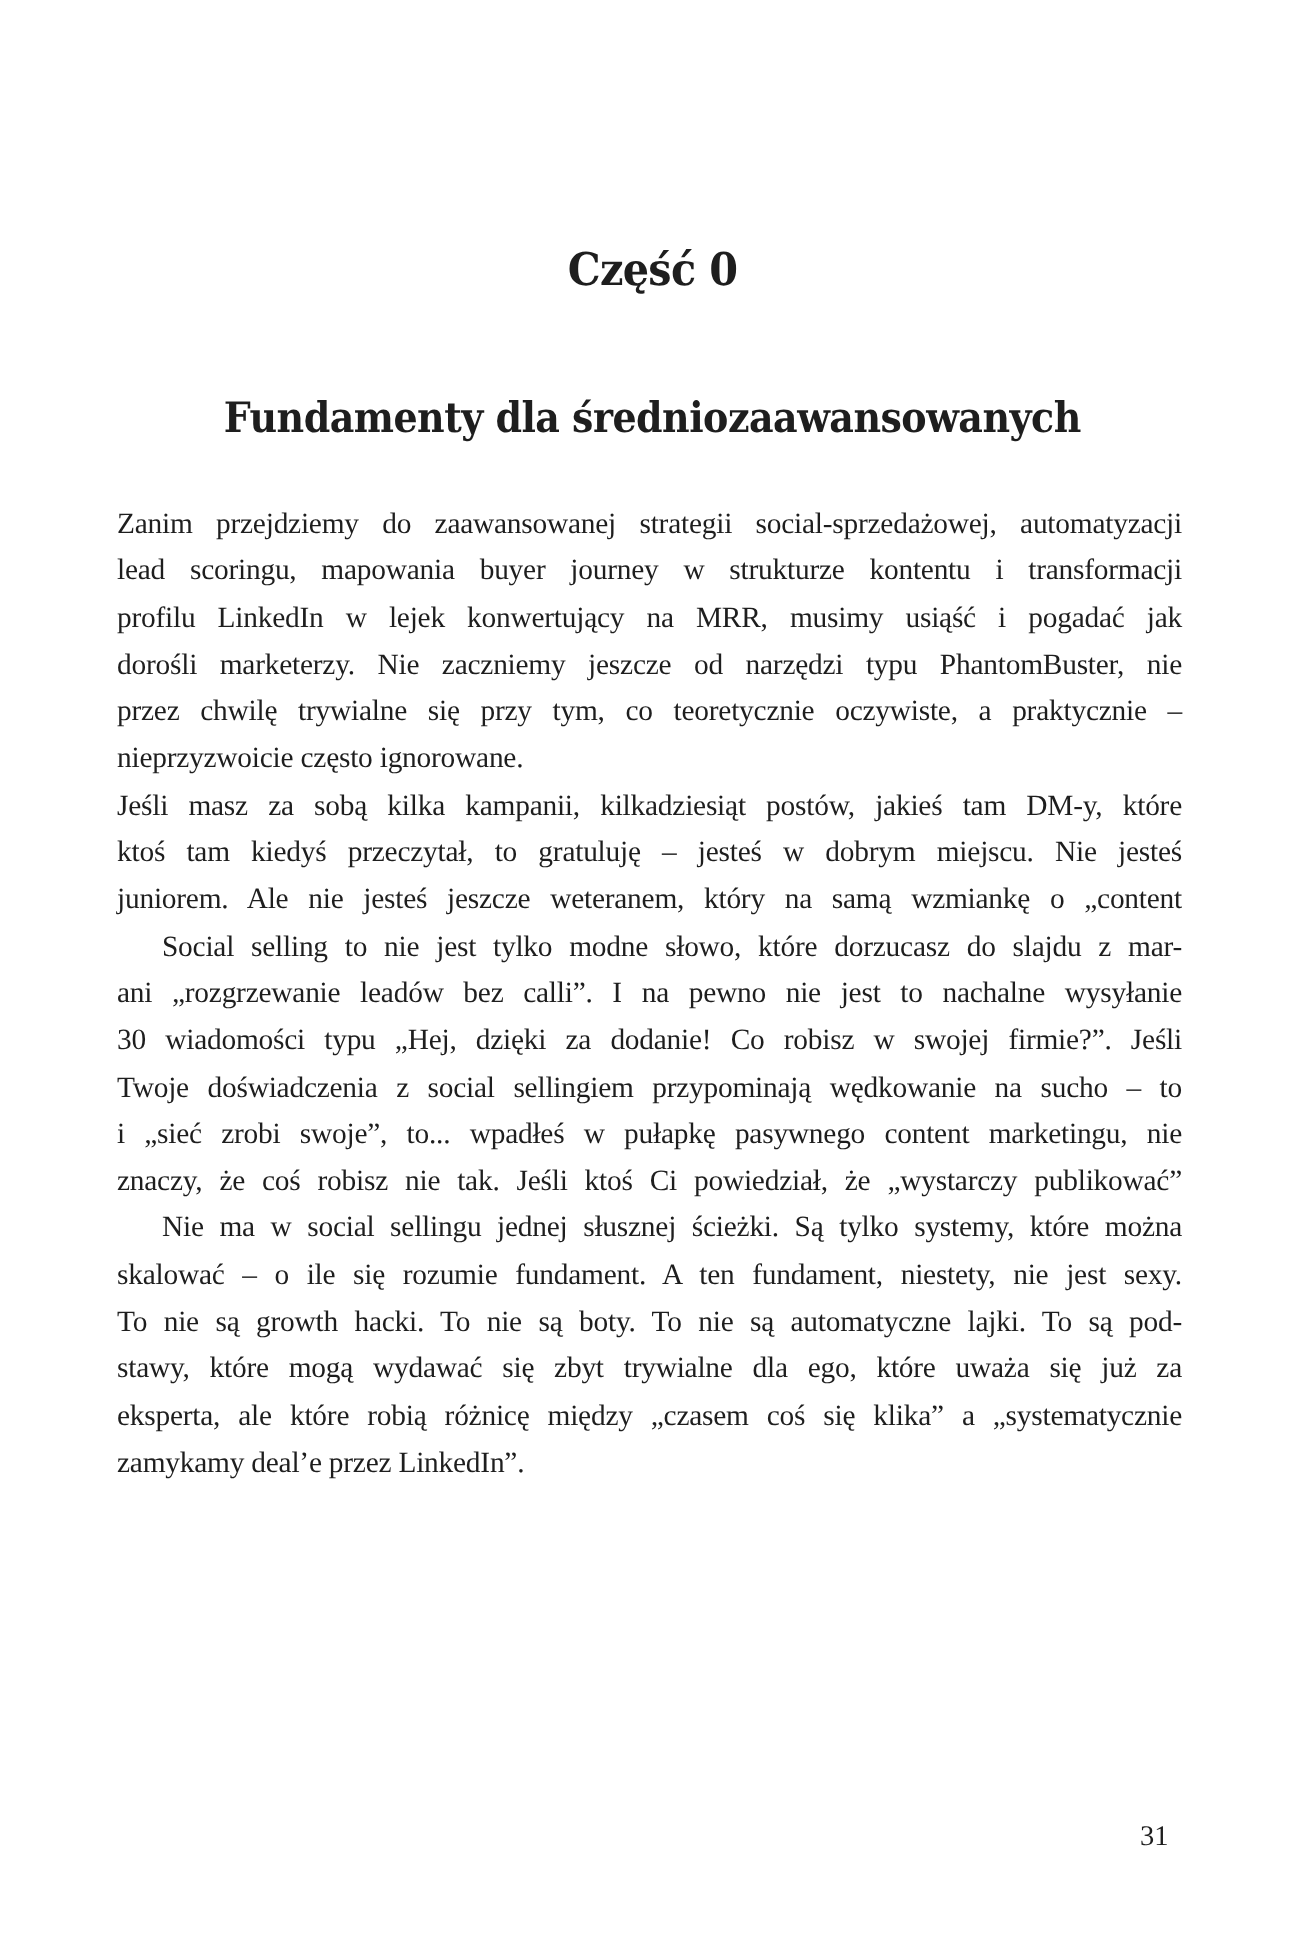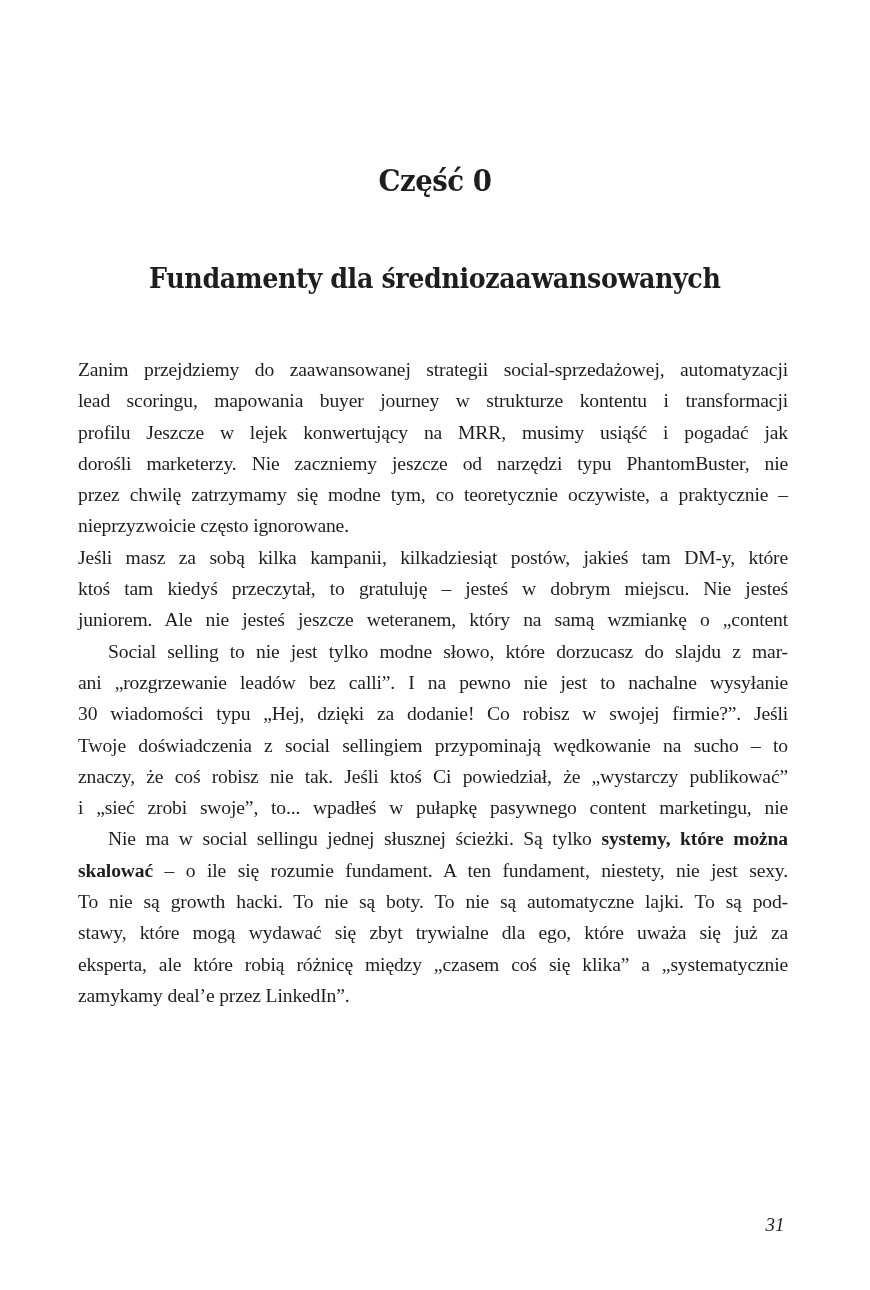--- a/index.html
+++ b/index.html
@@ -41,81 +41,79 @@
       letter-spacing: -0.4px;
       transform: scaleX(0.905);
       transform-origin: 433px 0;
       margin: 0;
     }
     .body-text {
       position: absolute;
       top: 334px;
       left: 78px;
       width: 710px;
-      margin-top: 20px;
     }
     .line {
       display: block;
       height: 31.3px;
       line-height: 31.3px;
       font-size: 19.6px;
       white-space: nowrap;
       text-align: justify;
       text-align-last: justify;
       letter-spacing: -0.15px;
     }
     .line.last {
       text-align-last: left;
     }
     .line.indent {
       text-indent: 30px;
     }
     .line b {
-      font-weight: bold;
+      font-weight: normal;
     }
     .page-number {
       position: absolute;
       top: 1214px;
       left: 760px;
       width: 30px;
-      text-align: center;
-      font-style: italic;
+      text-align: left;
       font-size: 19px;
     }
   </style>
 </head>
 <body>
 
 <h1 class="part-title">Część 0</h1>
 <h2 class="chapter-title">Fundamenty dla średniozaawansowanych</h2>
 
 <div class="body-text">
 
   <div>
     <span class="line">Zanim przejdziemy do zaawansowanej strategii social-sprzedażowej, automatyzacji</span>
     <span class="line">lead scoringu, mapowania buyer journey w strukturze kontentu i transformacji</span>
-    <span class="line">profilu Jeszcze w lejek konwertujący na MRR, musimy usiąść i pogadać jak</span>
+    <span class="line">profilu LinkedIn w lejek konwertujący na MRR, musimy usiąść i pogadać jak</span>
     <span class="line">dorośli marketerzy. Nie zaczniemy jeszcze od narzędzi typu PhantomBuster, nie</span>
-    <span class="line">przez chwilę zatrzymamy się modne tym, co teoretycznie oczywiste, a praktycznie –</span>
+    <span class="line">przez chwilę trywialne się przy tym, co teoretycznie oczywiste, a praktycznie –</span>
     <span class="line last">nieprzyzwoicie często ignorowane.</span>
   </div>
 
   <div>
     <span class="line">Jeśli masz za sobą kilka kampanii, kilkadziesiąt postów, jakieś tam DM-y, które</span>
     <span class="line">ktoś tam kiedyś przeczytał, to gratuluję – jesteś w dobrym miejscu. Nie jesteś</span>
     <span class="line">juniorem. Ale nie jesteś jeszcze weteranem, który na samą wzmiankę o „content</span>
   </div>
 
   <div>
     <span class="line indent">Social selling to nie jest tylko modne słowo, które dorzucasz do slajdu z mar-</span>
     <span class="line">ani „rozgrzewanie leadów bez calli”. I na pewno nie jest to nachalne wysyłanie</span>
     <span class="line">30 wiadomości typu „Hej, dzięki za dodanie! Co robisz w swojej firmie?”. Jeśli</span>
     <span class="line">Twoje doświadczenia z social sellingiem przypominają wędkowanie na sucho – to</span>
+    <span class="line">i „sieć zrobi swoje”, to... wpadłeś w pułapkę pasywnego content marketingu, nie</span>
     <span class="line">znaczy, że coś robisz nie tak. Jeśli ktoś Ci powiedział, że „wystarczy publikować”</span>
-    <span class="line">i „sieć zrobi swoje”, to... wpadłeś w pułapkę pasywnego content marketingu, nie</span>
   </div>
 
   <div>
     <span class="line indent"><span>Nie ma w social sellingu jednej słusznej ścieżki. Są tylko </span><b>systemy, które można</b></span>
     <span class="line"><b>skalować</b><span> – o ile się rozumie fundament. A ten fundament, niestety, nie jest sexy.</span></span>
     <span class="line">To nie są growth hacki. To nie są boty. To nie są automatyczne lajki. To są pod-</span>
     <span class="line">stawy, które mogą wydawać się zbyt trywialne dla ego, które uważa się już za</span>
     <span class="line">eksperta, ale które robią różnicę między „czasem coś się klika” a „systematycznie</span>
     <span class="line last">zamykamy deal’e przez LinkedIn”.</span>
   </div>

